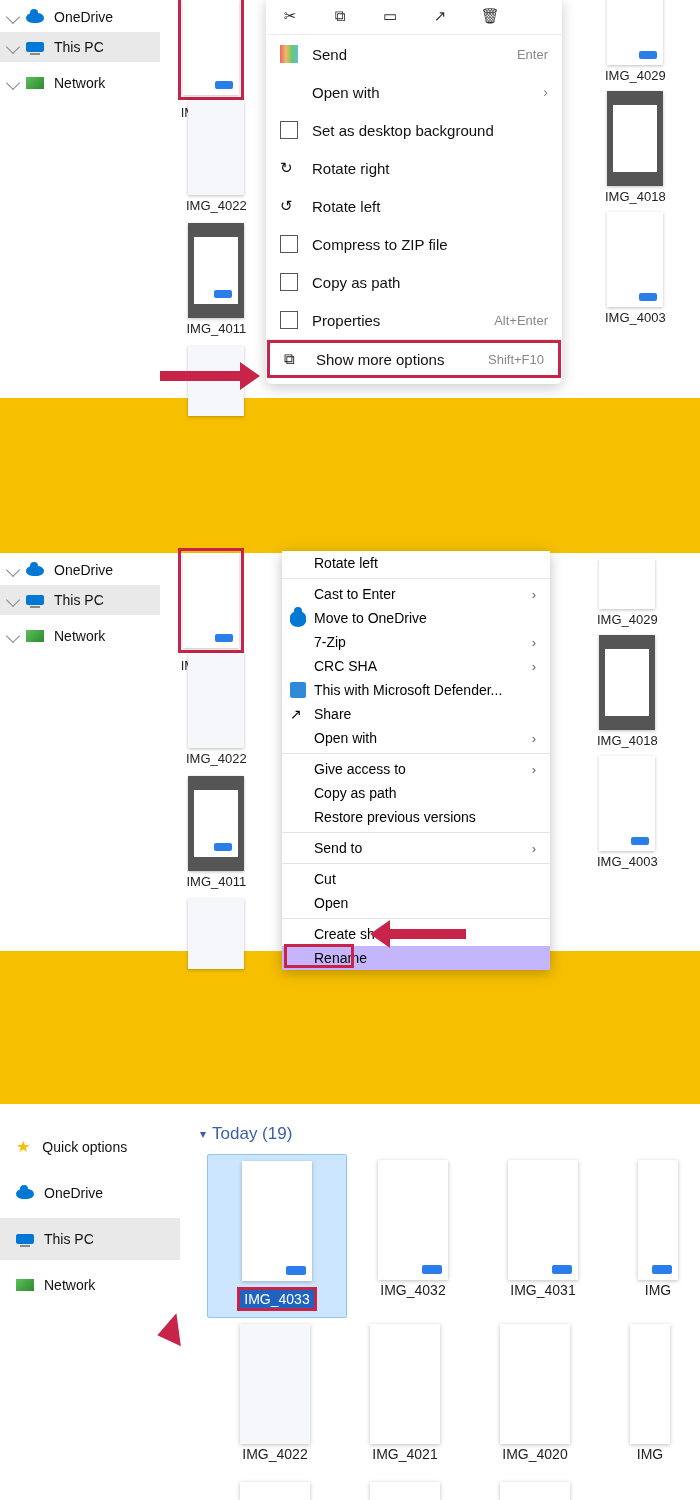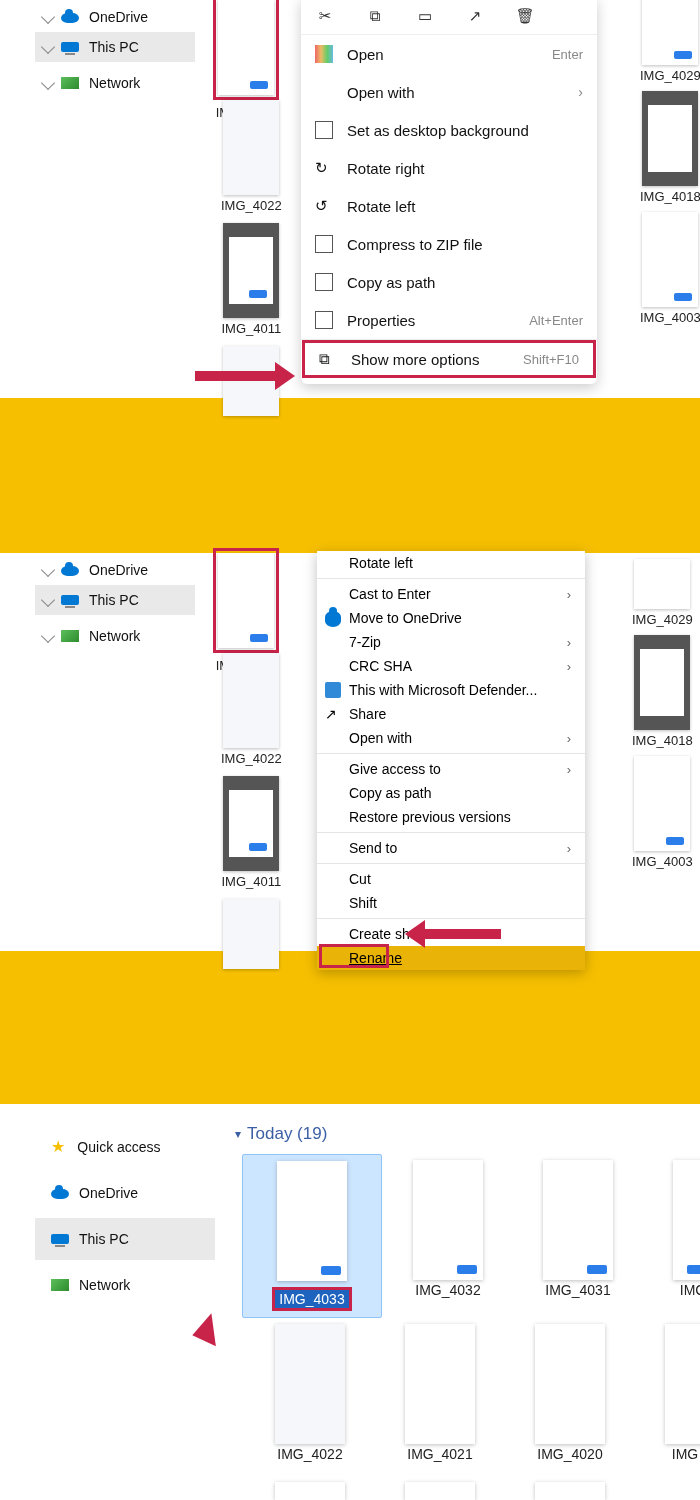--- a/index.html
+++ b/index.html
@@ -1,17 +1,17 @@
 <!DOCTYPE html>
 <html><head>
 <meta charset="utf-8">
 <style>
   * { box-sizing: border-box; margin: 0; padding: 0; font-family: "Segoe UI", Arial, sans-serif; }
   body { width: 700px; background: #fff; }
-  .panel { background: #fff; position: relative; margin-left: 35px; }
+  .panel { background: #fff; position: relative; }
   .gap { background: #f6bf00; height: 155px; }
   .gap.small { height: 153px; }
 
   
   .nav { width: 160px; display: flex; flex-direction: column; padding-top: 2px; }
   .nav-row { display: flex; align-items: center; height: 30px; padding-left: 8px; font-size: 14px; color: #111; cursor: pointer; gap: 4px; }
   .nav-row.sel { background: #e9e9e9; }
   .chev { width: 10px; height: 10px; transform: rotate(-45deg); border-left: 1.5px solid #888; border-bottom: 1.5px solid #888; margin-right: 4px; }
   .ic { width: 18px; height: 14px; display: inline-block; margin-right: 6px; }
   .ic-cloud { background: #0078d4; border-radius: 8px 8px 8px 8px / 6px 6px 6px 6px; height: 10px; margin-top: 2px; position: relative; }
@@ -37,21 +37,21 @@
   .menu hr { border:none; border-top:1px solid #eee; margin:0 0; }
   .mitem { display:flex; align-items:center; height:38px; padding:0 14px; font-size:15px; color:#111; cursor:pointer; gap:14px; }
   .mitem .sc { margin-left:auto; color:#888; font-size:13px; }
   .mitem .sub { margin-left:auto; color:#888; font-size:14px; }
   .mi-svg { width:18px; height:18px; flex-shrink:0; }
   .hl-box { border:3px solid #c8244a; }
 
   
   .menu2 { position:absolute; background:#fff; box-shadow:0 3px 12px rgba(0,0,0,.25); width:268px; font-size:14px; }
   .m2item { display:flex; align-items:center; height:24px; padding:0 14px 0 32px; cursor:pointer; position:relative; }
-  .m2item:hover, .m2item.hov { background:#eab308;text-decoration:underline; }
+  .m2item:hover, .m2item.hov { background:#c4b5fd; }
   .m2item .sub { margin-left:auto; color:#666; font-size:13px; }
   .m2sep { border:none; border-top:1px solid #e5e5e5; margin:3px 0; }
   .m2ic { position:absolute; left:8px; width:16px; height:16px; }
 
   
   .arrow-r { position:absolute; width:100px; height:28px; }
   .arrow-r .shaft { position:absolute; left:0; top:9px; height:10px; background:#c8244a; right:18px; }
   .arrow-r .head { position:absolute; right:0; top:0; width:0; height:0; border-left:20px solid #c8244a; border-top:14px solid transparent; border-bottom:14px solid transparent; }
   .arrow-l { position:absolute; width:100px; height:28px; }
   .arrow-l .shaft { position:absolute; right:0; top:9px; height:10px; background:#c8244a; left:18px; }
@@ -130,21 +130,21 @@
     <div class="menu-icons-row">
       <span class="mi-icon">✂</span>
       <span class="mi-icon">⧉</span>
       <span class="mi-icon">▭</span>
       <span class="mi-icon">↗</span>
       <span class="mi-icon">🗑</span>
     </div>
     <hr>
     <div class="mitem">
       <span class="mi-svg" style="background:linear-gradient(90deg,#e66,#eb6,#6c6,#6bd);"></span>
-      <span>Open</span>
+      <span>Send</span>
       <span class="sc">Enter</span>
     </div>
     <div class="mitem">
       <span class="mi-svg"></span>
       <span>Open with</span>
       <span class="sub">›</span>
     </div>
     <div class="mitem">
       <span class="mi-svg" style="border:1.5px solid #555;"></span>
       <span>Set as desktop background</span>
@@ -285,21 +285,21 @@
     <hr class="m2sep">
     <div class="m2item">
         <span>Send to</span>
         <span class="sub">›</span>
       </div>
     <hr class="m2sep">
     <div class="m2item">
         <span>Cut</span>
       </div>
     <div class="m2item">
-        <span>Shift</span>
+        <span>Open</span>
       </div>
     <hr class="m2sep">
     <div class="m2item">
         <span>Create shortcut</span>
       </div>
     <div class="m2item hov" style="position:relative;">
       <span>Rename</span>
       <span class="hl-box" style="position:absolute; left:2px; top:-2px; width:70px; height:24px;"></span>
     </div>
   </div>
@@ -309,21 +309,21 @@
       <div class="shaft"></div>
   </div>
 </div>
 
 <div class="gap small"></div>
 
 <div class="panel" style="height:396px; padding-left:10px;">
   <div class="nav" style="position:absolute; left:0; top:20px; width:180px;">
     <div class="nav-row" style="height:42px; padding-left:16px;">
       <span class="ic-star">★</span>
-      <span style="margin-left:8px;">Quick access</span>
+      <span style="margin-left:8px;">Quick options</span>
     </div>
     <div class="nav-row" style="height:42px; padding-left:16px; margin-top:4px;">
       <span class="ic ic-cloud"></span>
       <span>OneDrive</span>
     </div>
     <div class="nav-row sel" style="height:42px; padding-left:16px; margin-top:4px;">
       <span class="ic ic-pc"></span>
       <span>This PC</span>
     </div>
     <div class="nav-row" style="height:42px; padding-left:16px; margin-top:4px;">

